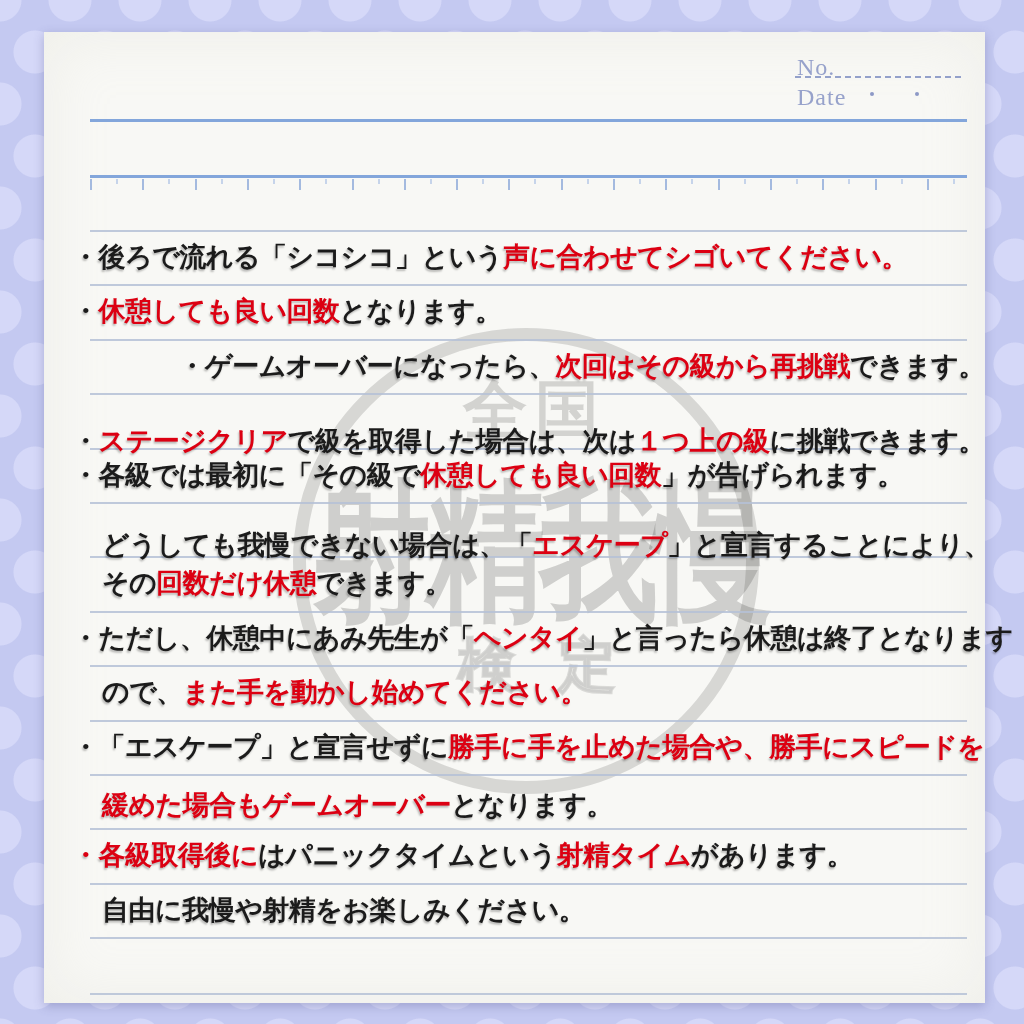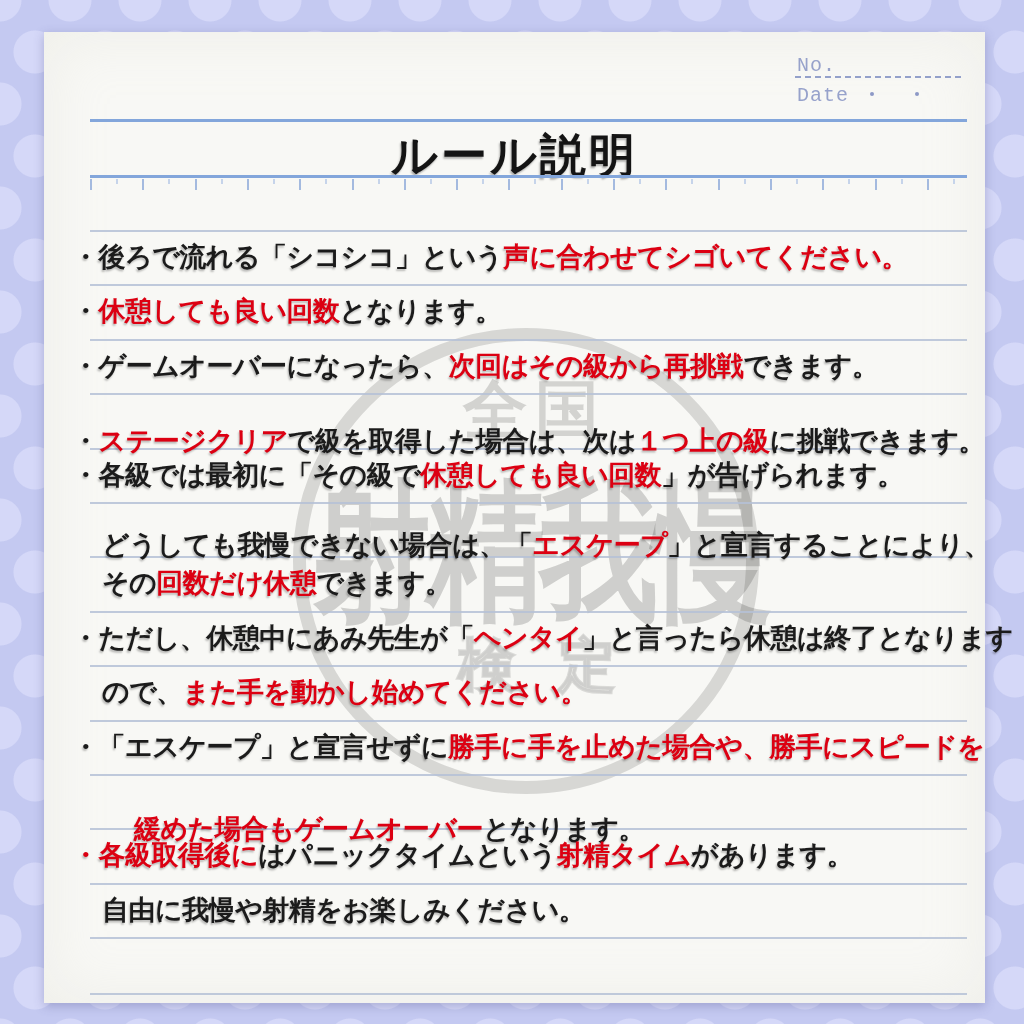--- a/index.html
+++ b/index.html
@@ -17,22 +17,22 @@
   }
 
   .paper {
     position: absolute; left: 44px; top: 32px; width: 941px; height: 971px;
     background: #f8f8f5;
     box-shadow: 0 3px 10px rgba(70,70,130,0.30), inset 0 0 60px rgba(210,210,200,0.25);
   }
 
   
   .no-label, .date-label {
-    position: absolute; left: 753px; font-size: 20px; color: #97a2cb;
-    font-family: Liberation Mono, monospace; letter-spacing: 1px;
+    position: absolute; left: 753px; font-size: 24px; color: #97a2cb;
+    font-family: Liberation Serif, serif; letter-spacing: 1px;
   }
   .no-label { top: 22px; }
   .date-label { top: 52px; }
   .no-line { position: absolute; left: 751px; top: 44px; width: 166px; border-top: 2px dashed #93a0ca; }
   .date-dot { position: absolute; width: 4px; height: 4px; border-radius: 50%; background: #8d99c6; top: 60px; }
   .date-dot-1 { left: 826px; }
   .date-dot-2 { left: 871px; }
 
   
   .header-line { position: absolute; left: 46px; width: 877px; height: 3px; background: #83a6db; }
@@ -95,21 +95,20 @@
 <div class="canvas">
   <div class="paper">
 
     <div class="no-label">No.</div>
     <div class="no-line"></div>
     <div class="date-label">Date</div>
     <div class="date-dot date-dot-1"></div>
     <div class="date-dot date-dot-2"></div>
 
     <div class="header-line header-line-top"></div>
-    <h1 class="title">ルール説明</h1>
     <div class="header-line header-line-bottom"></div>
     <div class="ruler-ticks">
       <div class="tick-major"></div>
       <div class="tick-minor"></div>
     </div>
 
     <div class="watermark">
       <div class="wm-circle"></div>
       <div class="wm-top">全国</div>
       <div class="wm-main">射精我慢</div>
@@ -128,28 +127,28 @@
         <div class="ruled-line" style="top: 435.2px;"></div>
         <div class="ruled-line" style="top: 489.6px;"></div>
         <div class="ruled-line" style="top: 544px;"></div>
         <div class="ruled-line" style="top: 598.4px;"></div>
         <div class="ruled-line" style="top: 652.8px;"></div>
         <div class="ruled-line" style="top: 707.2px;"></div>
       </div>
     <div class="rules-layer" id="rules-layer">
         <div class="rule-row" style="top: 0px;"><span class="seg black">・後ろで流れる「シコシコ」という</span><span class="seg red">声に合わせてシゴいてください。</span></div>
         <div class="rule-row" style="top: 54.4px;"><span class="seg black">・</span><span class="seg red">休憩しても良い回数</span><span class="seg black">となります。</span></div>
-        <div class="rule-row" style="top: 108.8px;"><span class="seg black">・ゲームオーバーになったら、</span><span class="seg red">次回はその級から再挑戦</span><span class="seg black">できます。</span></div>
+        <div class="rule-row" style="top: 108.8px; text-align: right;"><span class="seg black">・ゲームオーバーになったら、</span><span class="seg red">次回はその級から再挑戦</span><span class="seg black">できます。</span></div>
         <div class="rule-row" style="top: 163.2px; margin-top: 21px;"><span class="seg black">・</span><span class="seg red">ステージクリア</span><span class="seg black">で級を取得した場合は、次は</span><span class="seg red">１つ上の級</span><span class="seg black">に挑戦できます。</span></div>
         <div class="rule-row" style="top: 217.6px;"><span class="seg black">・各級では最初に「その級で</span><span class="seg red">休憩しても良い回数</span><span class="seg black">」が告げられます。</span></div>
         <div class="rule-row indent" style="top: 288px;"><span class="seg black">どうしても我慢できない場合は、「</span><span class="seg red">エスケープ</span><span class="seg black">」と宣言することにより、</span></div>
         <div class="rule-row indent" style="top: 326.4px;"><span class="seg black">その</span><span class="seg red">回数だけ休憩</span><span class="seg black">できます。</span></div>
         <div class="rule-row" style="top: 380.8px;"><span class="seg black">・ただし、休憩中にあみ先生が「</span><span class="seg red">ヘンタイ</span><span class="seg black">」と言ったら休憩は終了となります</span></div>
         <div class="rule-row indent" style="top: 435.2px;"><span class="seg black">ので、</span><span class="seg red">また手を動かし始めてください。</span></div>
         <div class="rule-row" style="top: 489.6px;"><span class="seg black">・「エスケープ」と宣言せずに</span><span class="seg red">勝手に手を止めた場合や、勝手にスピードを</span></div>
-        <div class="rule-row indent" style="top: 572px; margin-left: 32px;"><span class="seg red">緩めた場合もゲームオーバー</span><span class="seg black">となります。</span></div>
+        <div class="rule-row indent" style="top: 548px;"><span class="seg red">緩めた場合もゲームオーバー</span><span class="seg black">となります。</span></div>
         <div class="rule-row" style="top: 598.4px;"><span class="seg red">・各級取得後に</span><span class="seg black">はパニックタイムという</span><span class="seg red">射精タイム</span><span class="seg black">があります。</span></div>
         <div class="rule-row indent" style="top: 652.8px;"><span class="seg black">自由に我慢や射精をお楽しみください。</span></div>
       </div>
     <div class="bottom-line"></div>
 
   </div>
 </div>
 
 </body></html>

